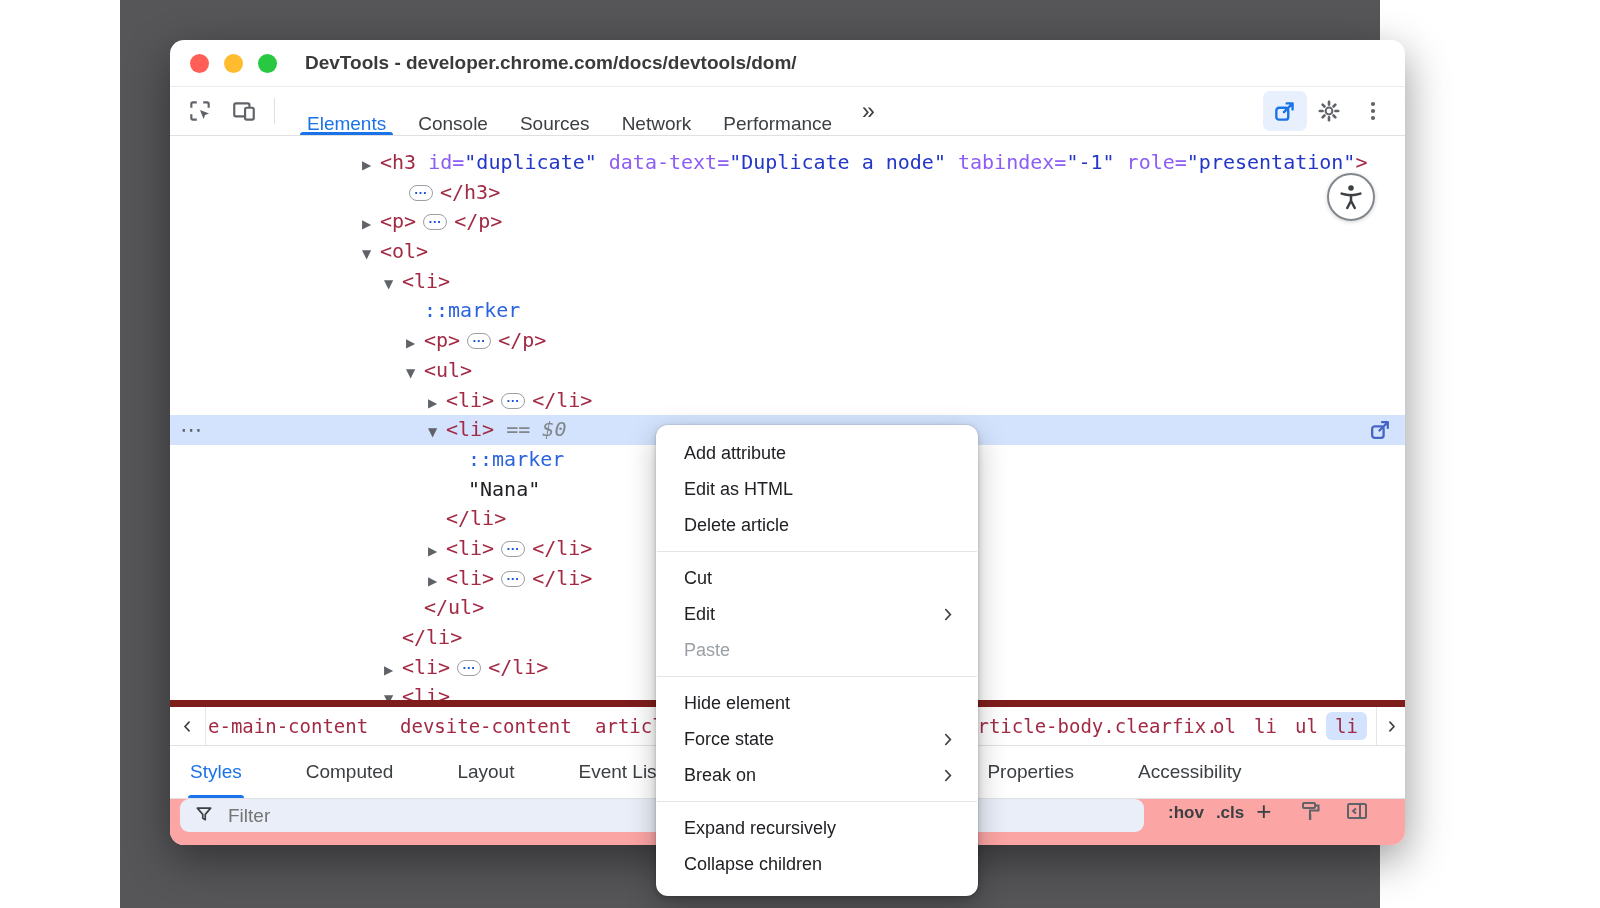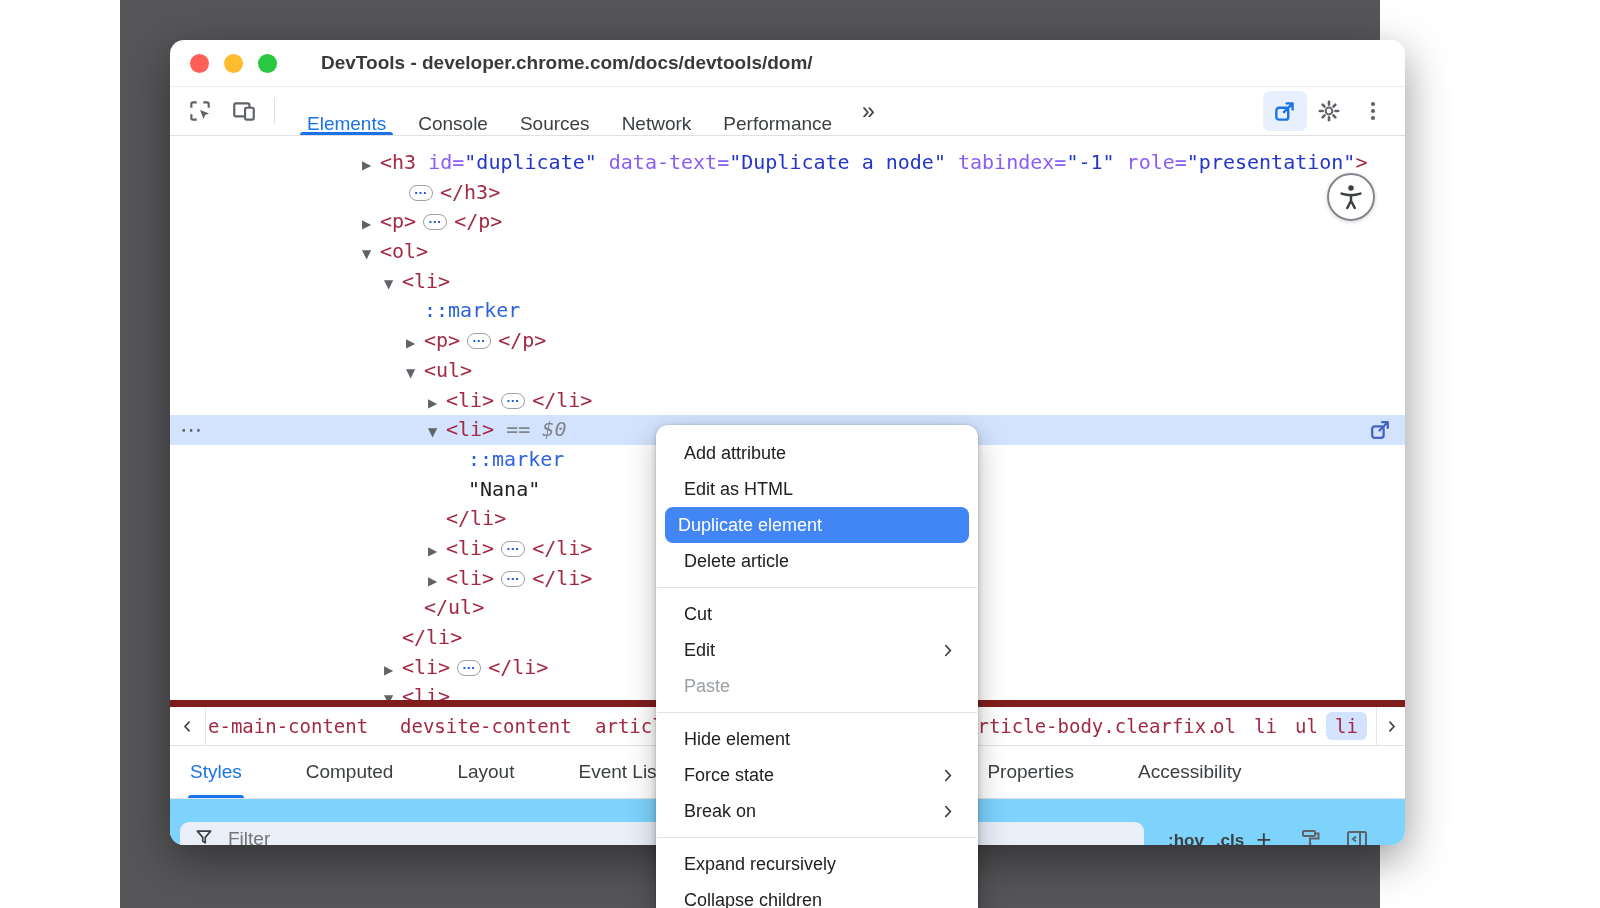--- a/index.html
+++ b/index.html
@@ -7,21 +7,21 @@
         font-family:"Liberation Sans","DejaVu Sans",sans-serif;-webkit-font-smoothing:antialiased;}
   .backdrop{position:absolute;left:120px;top:0;width:1260px;height:908px;background:#565659;}
 
   
   .window{position:absolute;left:170px;top:40px;width:1235px;height:805px;background:#fff;
           border-radius:14px;box-shadow:0 14px 44px rgba(0,0,0,.42);overflow:hidden;}
   .titlebar{height:46px;border-bottom:1px solid #ececec;display:flex;align-items:center;}
   .lights{display:flex;gap:15px;padding-left:20px;}
   .light{width:19px;height:19px;border-radius:50%;}
   .light.red{background:#ff5f57;} .light.yellow{background:#febc2e;} .light.green{background:#28c840;}
-  .win-title{margin-left:44px;font-size:19px;font-weight:700;color:#3a3a3c;}
+  .win-title{margin-left:28px;font-size:19px;font-weight:700;color:#3a3a3c;}
 
   
   .toolbar{height:48px;border-bottom:1px solid #e0e0e0;display:flex;align-items:center;padding-left:8px;}
   .icon-btn{width:44px;height:40px;display:flex;align-items:center;justify-content:center;cursor:pointer;}
   .vdiv{width:1px;height:26px;background:#e0e0e0;margin:0 8px;}
   .tabs{display:flex;height:100%;margin-left:8px;align-items:flex-end;}
   .tab{position:relative;display:flex;align-items:center;padding:0 16px;font-size:19px;color:#3c4043;cursor:pointer;}
   .tab.active{color:#1a73e8;}
   .tab.active::after{content:"";position:absolute;left:9px;right:9px;bottom:0;height:3px;background:#1a73e8;border-radius:3px 3px 0 0;}
   .more-tabs{display:flex;align-items:center;padding:0 14px;font-size:23px;color:#3c4043;cursor:pointer;}
@@ -59,21 +59,21 @@
   .crumb-nav.right{right:0;width:28px;border-left:1px solid #e4e6ea;}
 
   
   .panel-tabs{height:52px;border-top:1px solid #dfe1e5;border-bottom:1px solid #dfe1e5;
               display:flex;align-items:center;padding-left:20px;gap:64px;}
   .ptab{position:relative;height:100%;display:flex;align-items:center;font-size:19px;color:#3c4043;cursor:pointer;white-space:nowrap;}
   .ptab.active{color:#1a73e8;}
   .ptab.active::after{content:"";position:absolute;left:-2px;right:-2px;bottom:0;height:3px;background:#1a73e8;border-radius:3px 3px 0 0;}
 
   
-  .filter-bar{height:56px;display:flex;align-items:flex-end;background:#7dd3fc;}
+  .filter-bar{height:56px;display:flex;align-items:flex-start;background:#fca5a5;}
   .filter-pill{margin-left:10px;width:950px;height:33px;background:#e9eef8;border-radius:9px;
                display:flex;align-items:center;padding-left:14px;gap:12px;}
   .filter-pill input{border:none;outline:none;background:transparent;font-size:19px;color:#5f6368;
                      font-family:"Liberation Sans",sans-serif;width:700px;}
   .pseudo-btns{display:flex;align-items:center;gap:12px;margin-left:24px;color:#3c4043;}
   .pseudo{font-size:17px;font-weight:700;cursor:pointer;}
   .plus{font-size:26px;font-weight:400;cursor:pointer;margin-top:-3px;}
   .bar-icons{display:flex;align-items:center;gap:22px;margin-left:28px;}
 
   
@@ -241,23 +241,20 @@
     </div>
   </div>
 
   <div class="menu" id="context-menu">
       <div class="menu-item">
         <span>Add attribute</span>
       </div>
       <div class="menu-item">
         <span>Edit as HTML</span>
       </div>
-      <div class="menu-item active">
-        <span>Duplicate element</span>
-      </div>
       <div class="menu-item">
         <span>Delete article</span>
       </div>
       <div class="menu-sep"></div>
       <div class="menu-item">
         <span>Cut</span>
       </div>
       <div class="menu-item">
         <span>Edit</span>
         <span class="chev">

